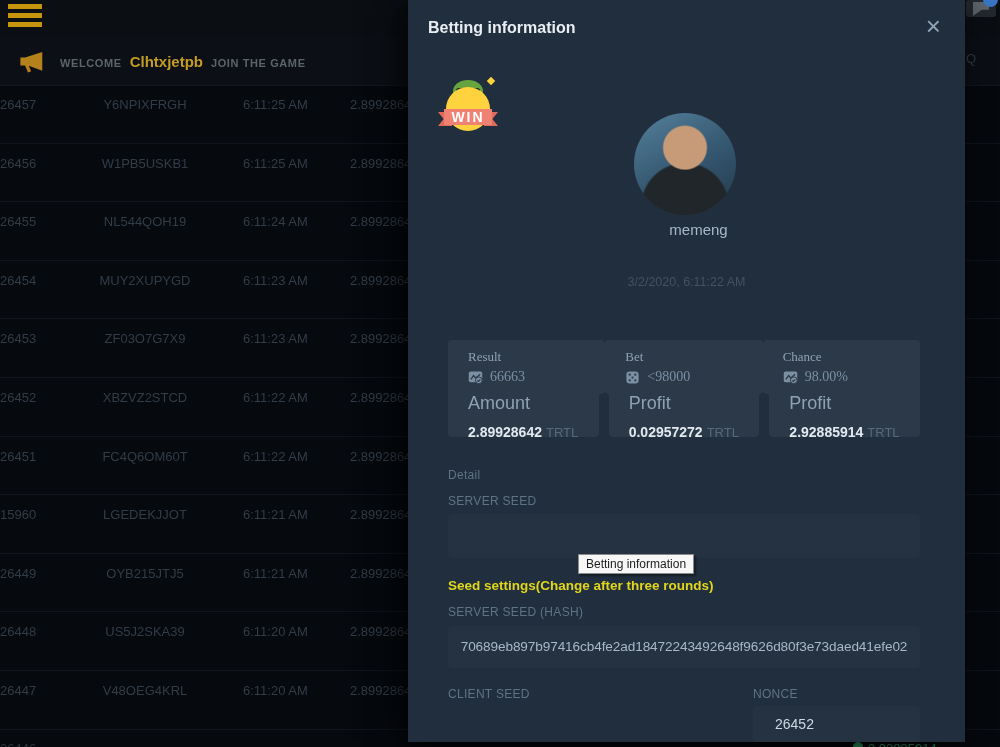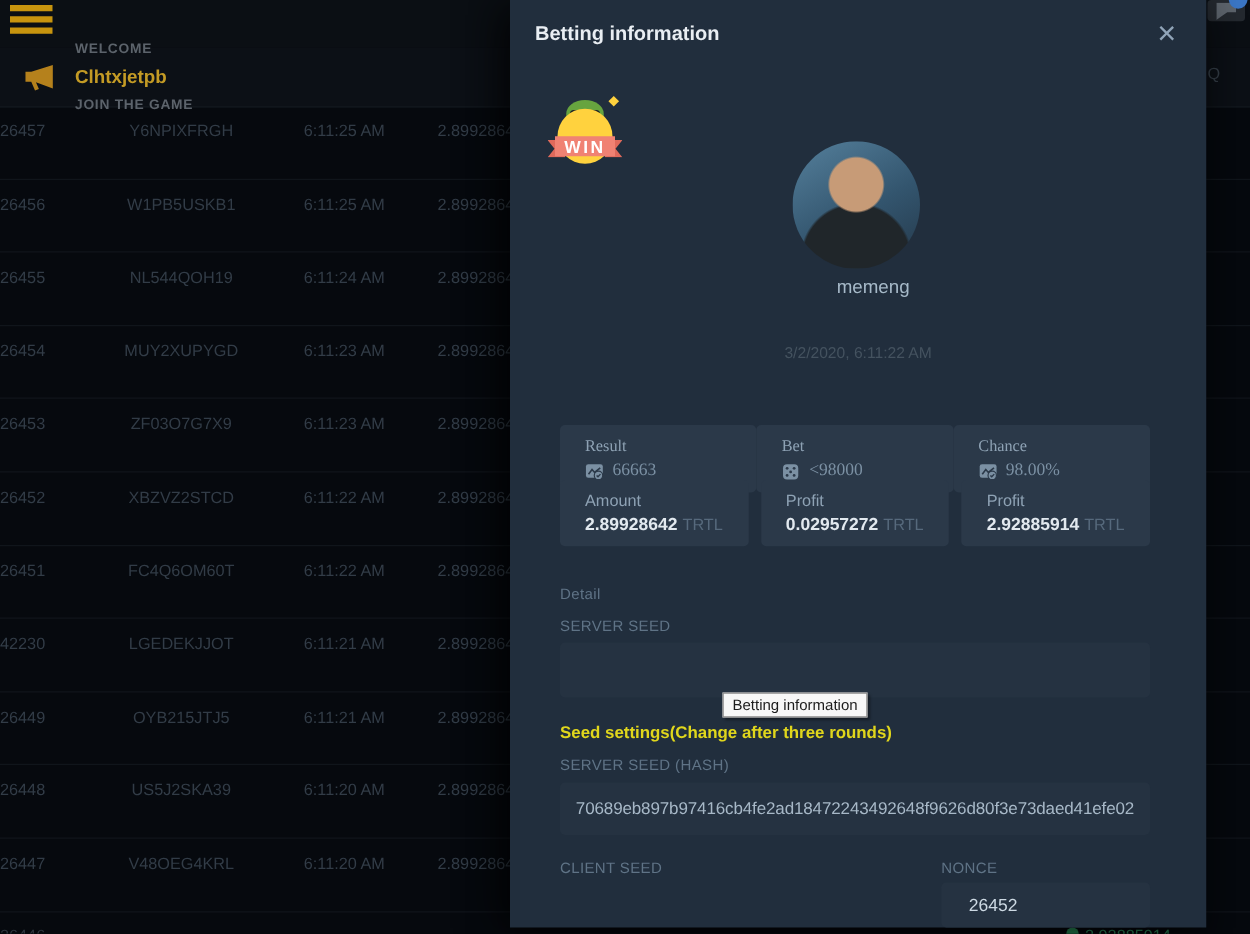--- a/index.html
+++ b/index.html
@@ -11,21 +11,21 @@
   .hamburger{position:absolute;left:8px;top:4px;width:34px;height:24px;cursor:pointer;}
   .hamburger span{display:block;height:5px;background:#c7940e;margin-bottom:4px;}
   .edge-btn{position:absolute;left:966px;top:0;width:30px;height:17px;background:#24292f;border-radius:3px;}
   .edge-btn .corner-flag{position:absolute;left:7px;top:2px;width:16px;height:14px;background:#5d646c;
     clip-path:polygon(0 0,100% 0,100% 55%,55% 55%,0 100%);}
   .edge-dot{position:absolute;left:983px;top:-8px;width:15px;height:15px;border-radius:50%;background:#3b76c4;}
 
   .announce{position:absolute;left:0;top:38px;width:100%;height:47px;background:#0c1016;
     display:flex;align-items:center;border-bottom:1px solid #13181f;}
   .announce .mega{margin-left:16px;width:30px;height:30px;flex:0 0 auto;}
-  .announce .atext{margin-left:14px;display:flex;align-items:baseline;gap:8px;white-space:nowrap;flex-direction:column;}
+  .announce .atext{margin-left:14px;display:flex;align-items:baseline;gap:8px;white-space:nowrap;}
   .a-grey{font-size:11px;font-weight:bold;letter-spacing:.6px;color:#5c636b;}
   .a-name{font-size:15px;font-weight:bold;color:#c49b25;}
   .edge-q{position:absolute;left:966px;top:51px;font-size:13px;color:#353e48;}
 
   .bets{position:absolute;left:0;top:85px;width:100%;bottom:0;}
   .trow{position:relative;height:58.6px;border-bottom:1px solid #10151b;box-sizing:border-box;
     font-size:13px;color:#323c47;cursor:pointer;}
   .trow span{position:absolute;top:12px;}
   .cell-id{left:0;}
   .cell-user{left:70px;width:150px;text-align:center;}
@@ -67,21 +67,21 @@
   .m-date{position:absolute;left:0;right:0;top:275px;text-align:center;font-size:12.5px;color:#44525f;}
 
   .stats-row{position:absolute;left:40px;top:340px;width:472px;display:flex;gap:0;font-family:Liberation Serif, serif;}
   .stat-box{flex:1 1 0;height:54px;background:#2b3949;border-radius:4px;padding:9px 0 0 20px;box-sizing:border-box;}
   .stat-label{font-size:13px;color:#8ea2b4;margin-bottom:4px;}
   .stat-value{display:flex;align-items:center;gap:7px;font-size:14px;color:#7b90a3;}
   .stat-value .sicon{display:inline-flex;color:#7b90a3;}
 
   .amounts-row{position:absolute;left:40px;top:384px;width:472px;display:flex;gap:10px;}
   .amount-box{flex:1 1 0;height:53px;background:#2b3949;border-radius:4px;padding:9px 0 0 20px;box-sizing:border-box;}
-  .amount-label{font-size:13px;color:#8ea2b4;margin-bottom:3px;}
+  .amount-label{font-size:18px;color:#8ea2b4;margin-bottom:10px;}
   .amount-value{font-size:14px;font-weight:bold;color:#e2e9ef;}
   .amount-cur{font-size:13px;font-weight:normal;color:#56697c;margin-left:4px;}
 
   .m-sec{position:absolute;left:40px;font-size:12px;color:#5f7386;letter-spacing:.3px;}
   .lab-detail{top:468px;}
   .lab-sseed{top:494px;}
   .lab-hash{top:605px;}
   .lab-client{top:687px;}
   .lab-nonce{top:687px;left:345px;}
   .m-input{position:absolute;background:#253241;border-radius:4px;box-sizing:border-box;color:#a7b8c7;cursor:text;}
@@ -161,21 +161,21 @@
         <span class="cell-time">6:11:22 AM</span>
         <span class="cell-amount">2.8992864</span>
       </div>
       <div class="trow">
         <span class="cell-id">26451</span>
         <span class="cell-user">FC4Q6OM60T</span>
         <span class="cell-time">6:11:22 AM</span>
         <span class="cell-amount">2.8992864</span>
       </div>
       <div class="trow">
-        <span class="cell-id">42230</span>
+        <span class="cell-id">15960</span>
         <span class="cell-user">LGEDEKJJOT</span>
         <span class="cell-time">6:11:21 AM</span>
         <span class="cell-amount">2.8992864</span>
       </div>
       <div class="trow">
         <span class="cell-id">26449</span>
         <span class="cell-user">OYB215JTJ5</span>
         <span class="cell-time">6:11:21 AM</span>
         <span class="cell-amount">2.8992864</span>
       </div>

